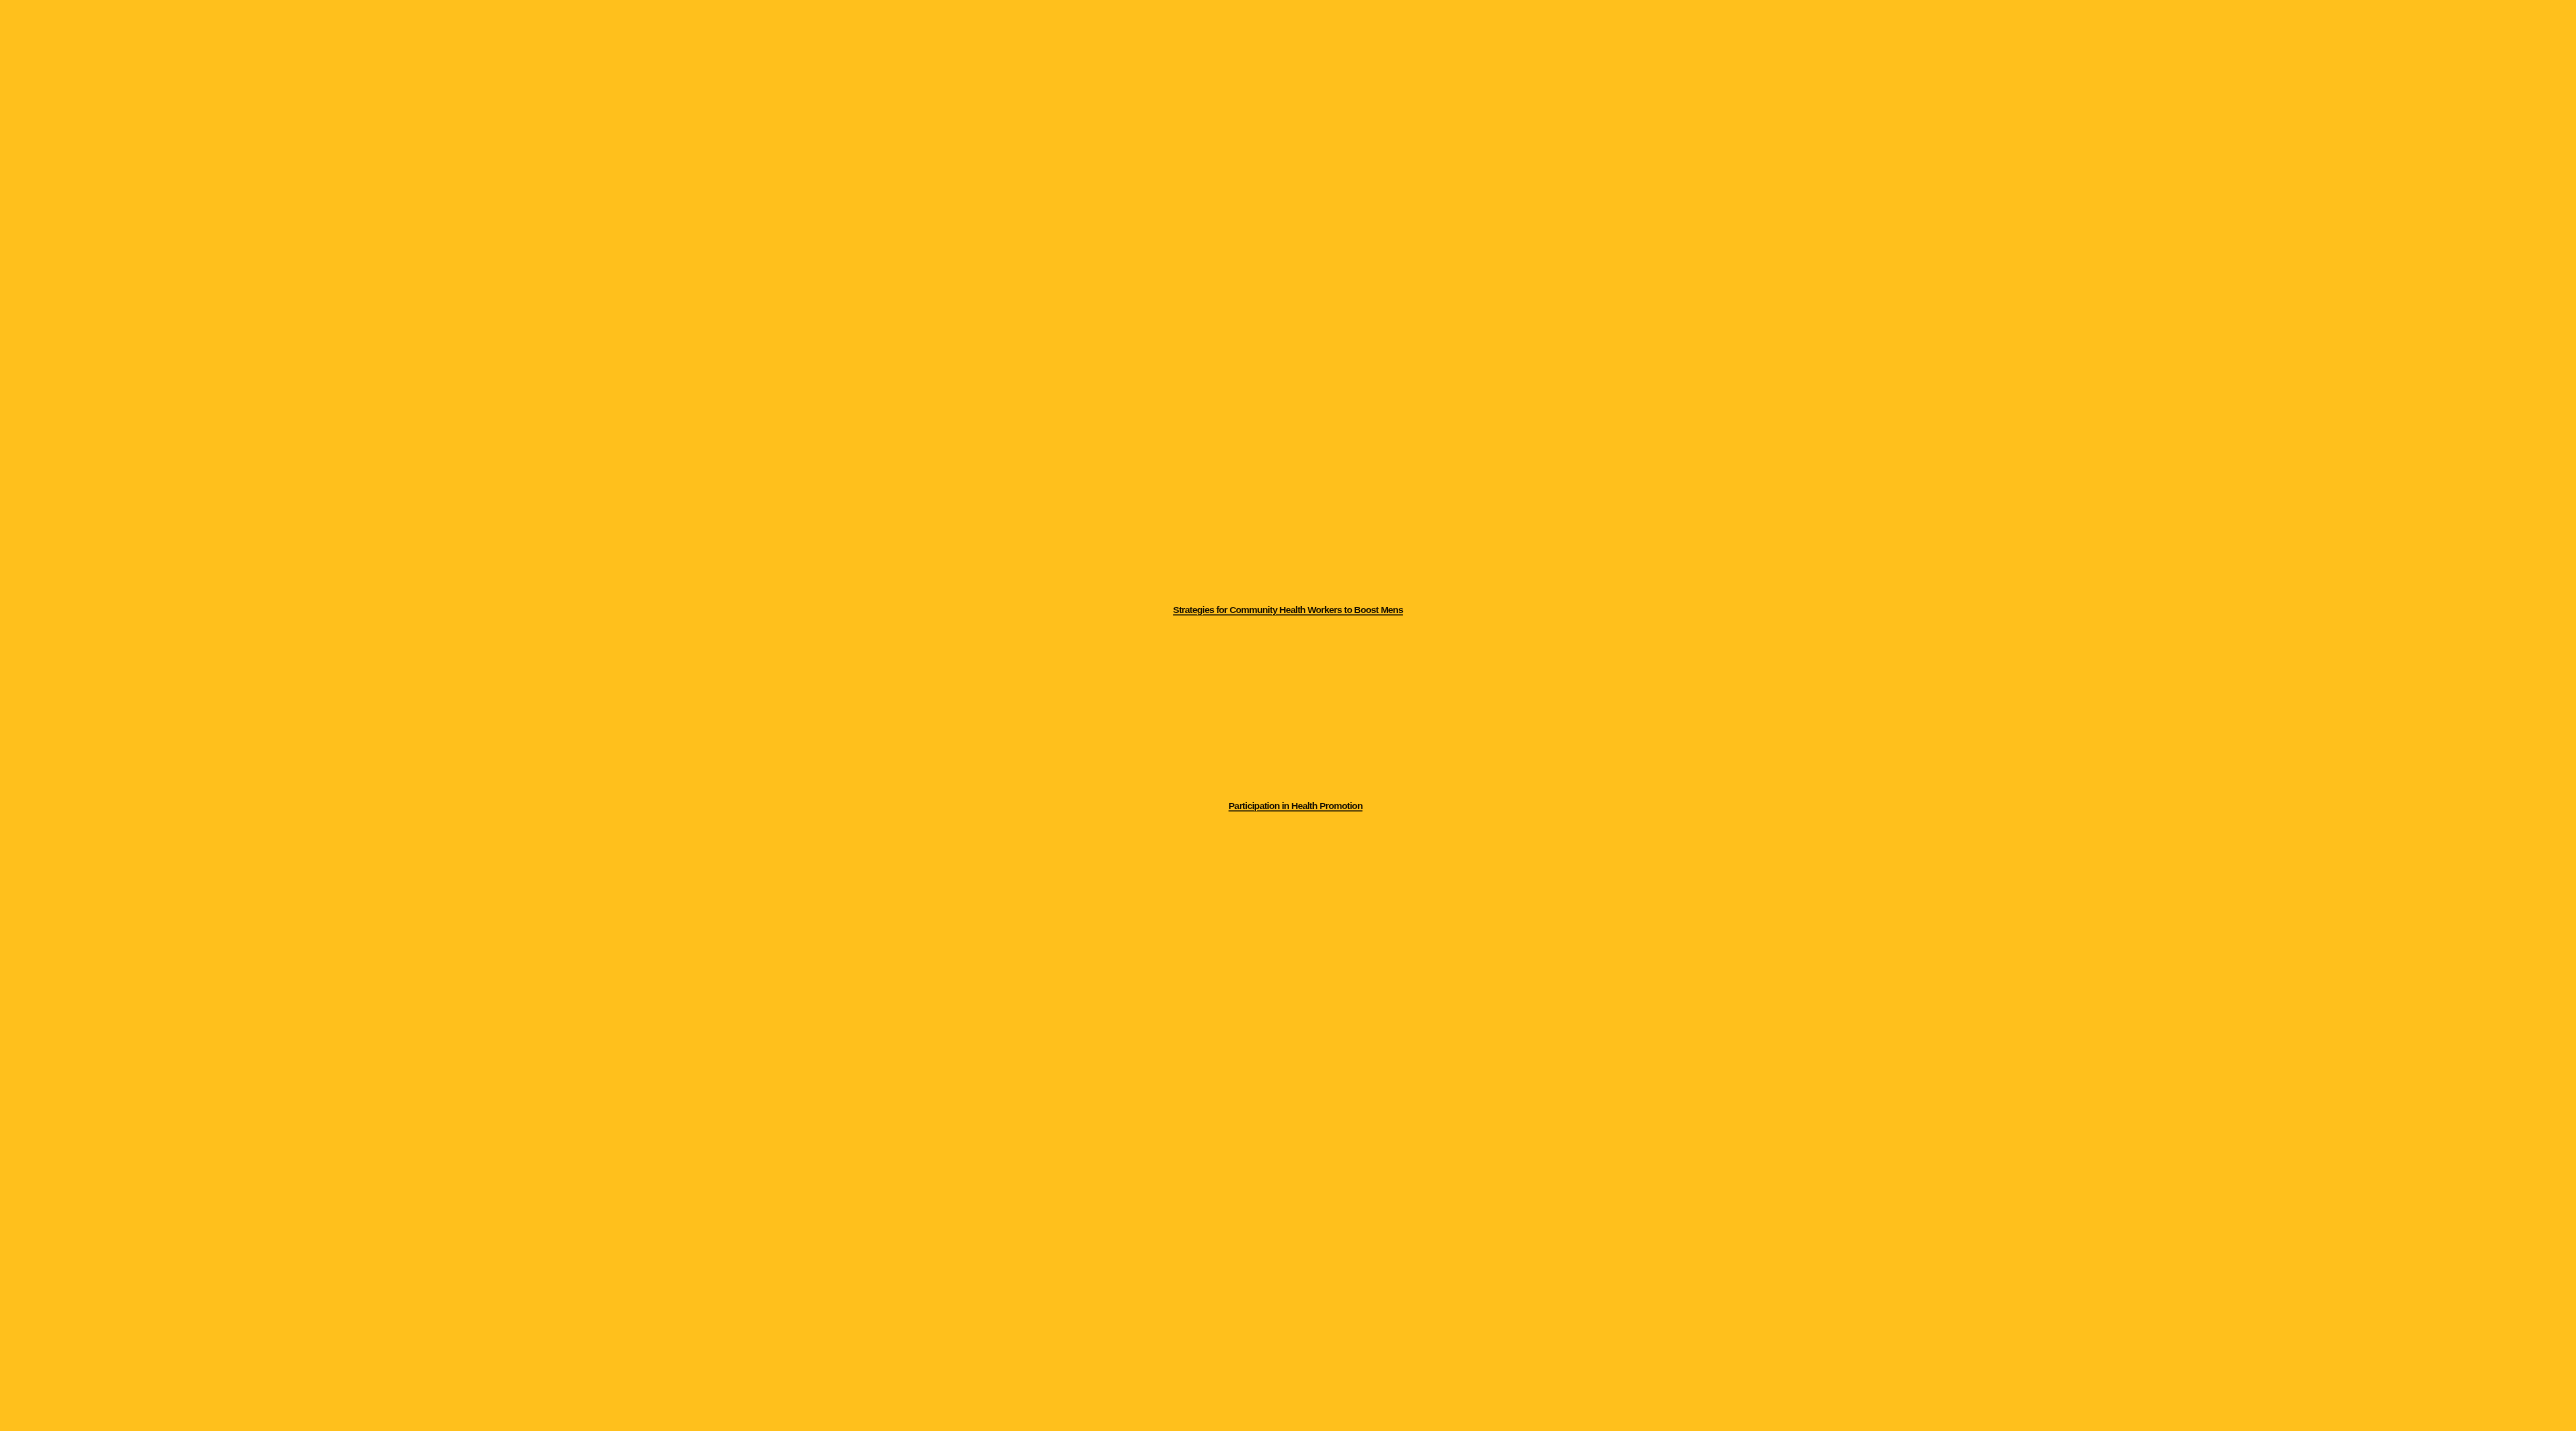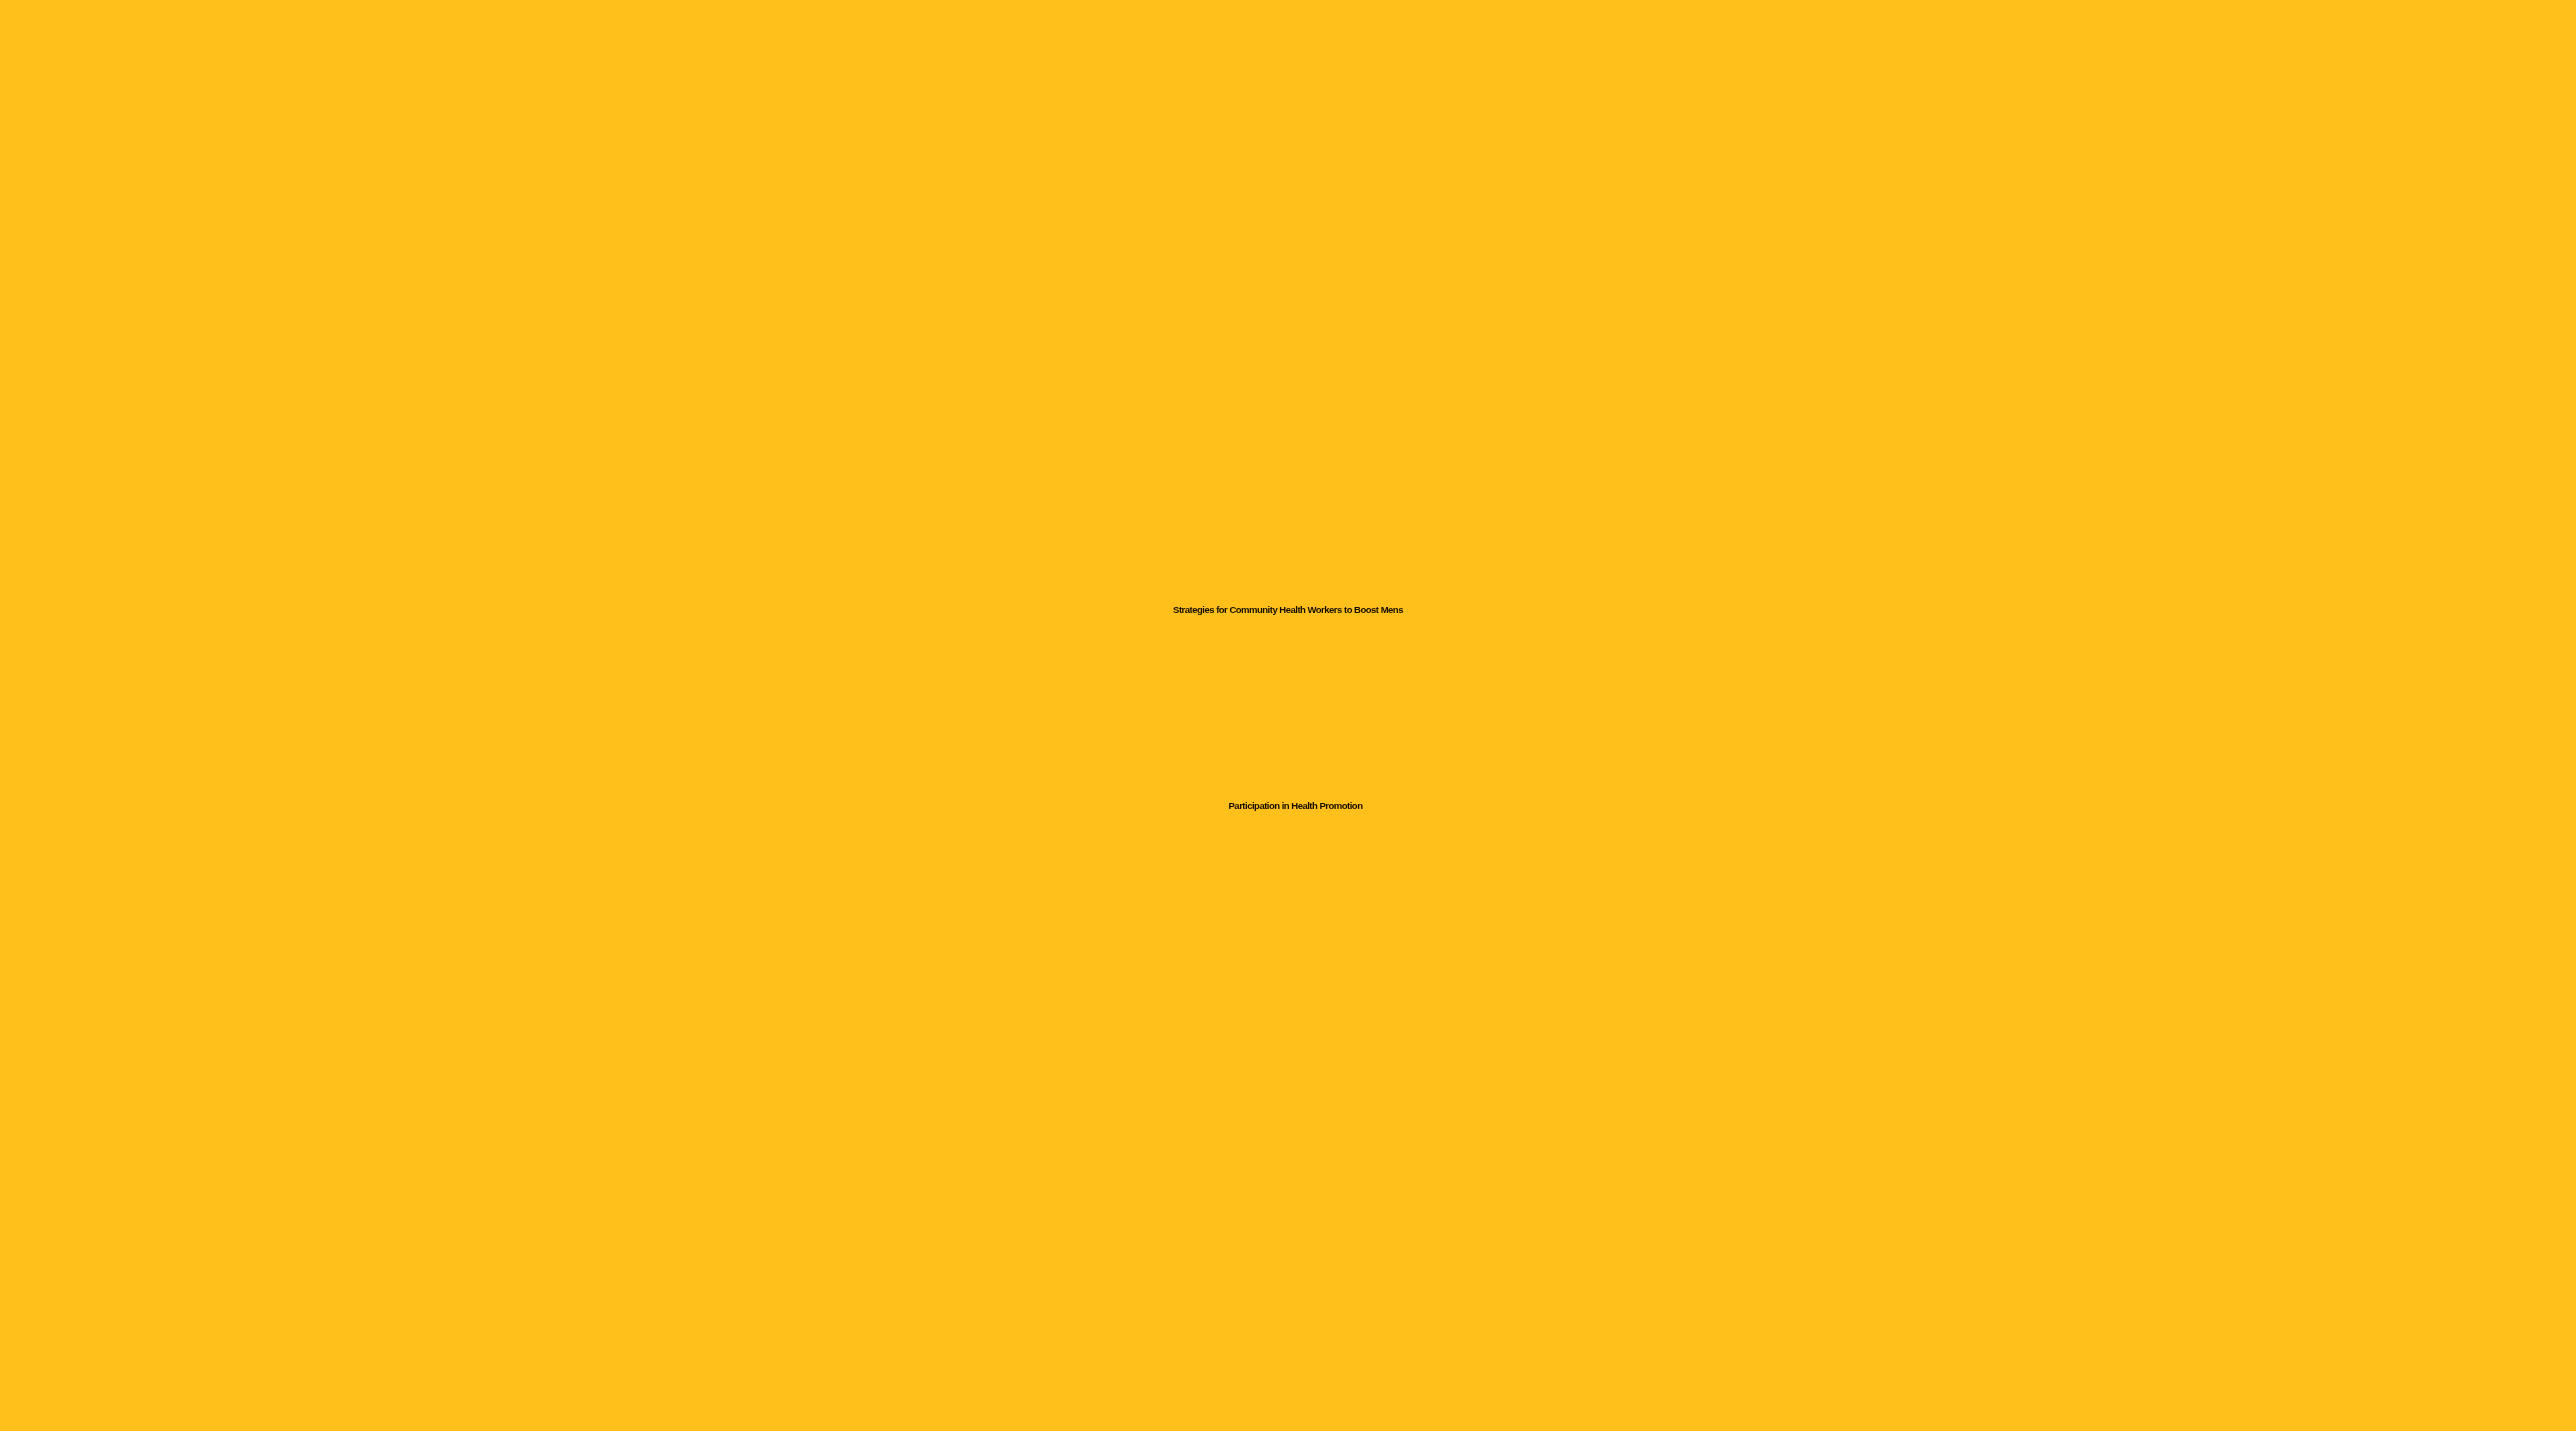--- a/index.html
+++ b/index.html
@@ -16,20 +16,21 @@
   }
 
   .slide {
     position: relative;
     box-sizing: border-box;
     width: 2576px;
     height: 1431px;
     background: #FFC01C;
     display: flex;
     align-items: center;
+    text-decoration: underline;
   }
 
   .title-block {
     width: 2576px;
     text-align: center;
     
     transform: translateY(-7.6px);
   }
 
   .title-line {

